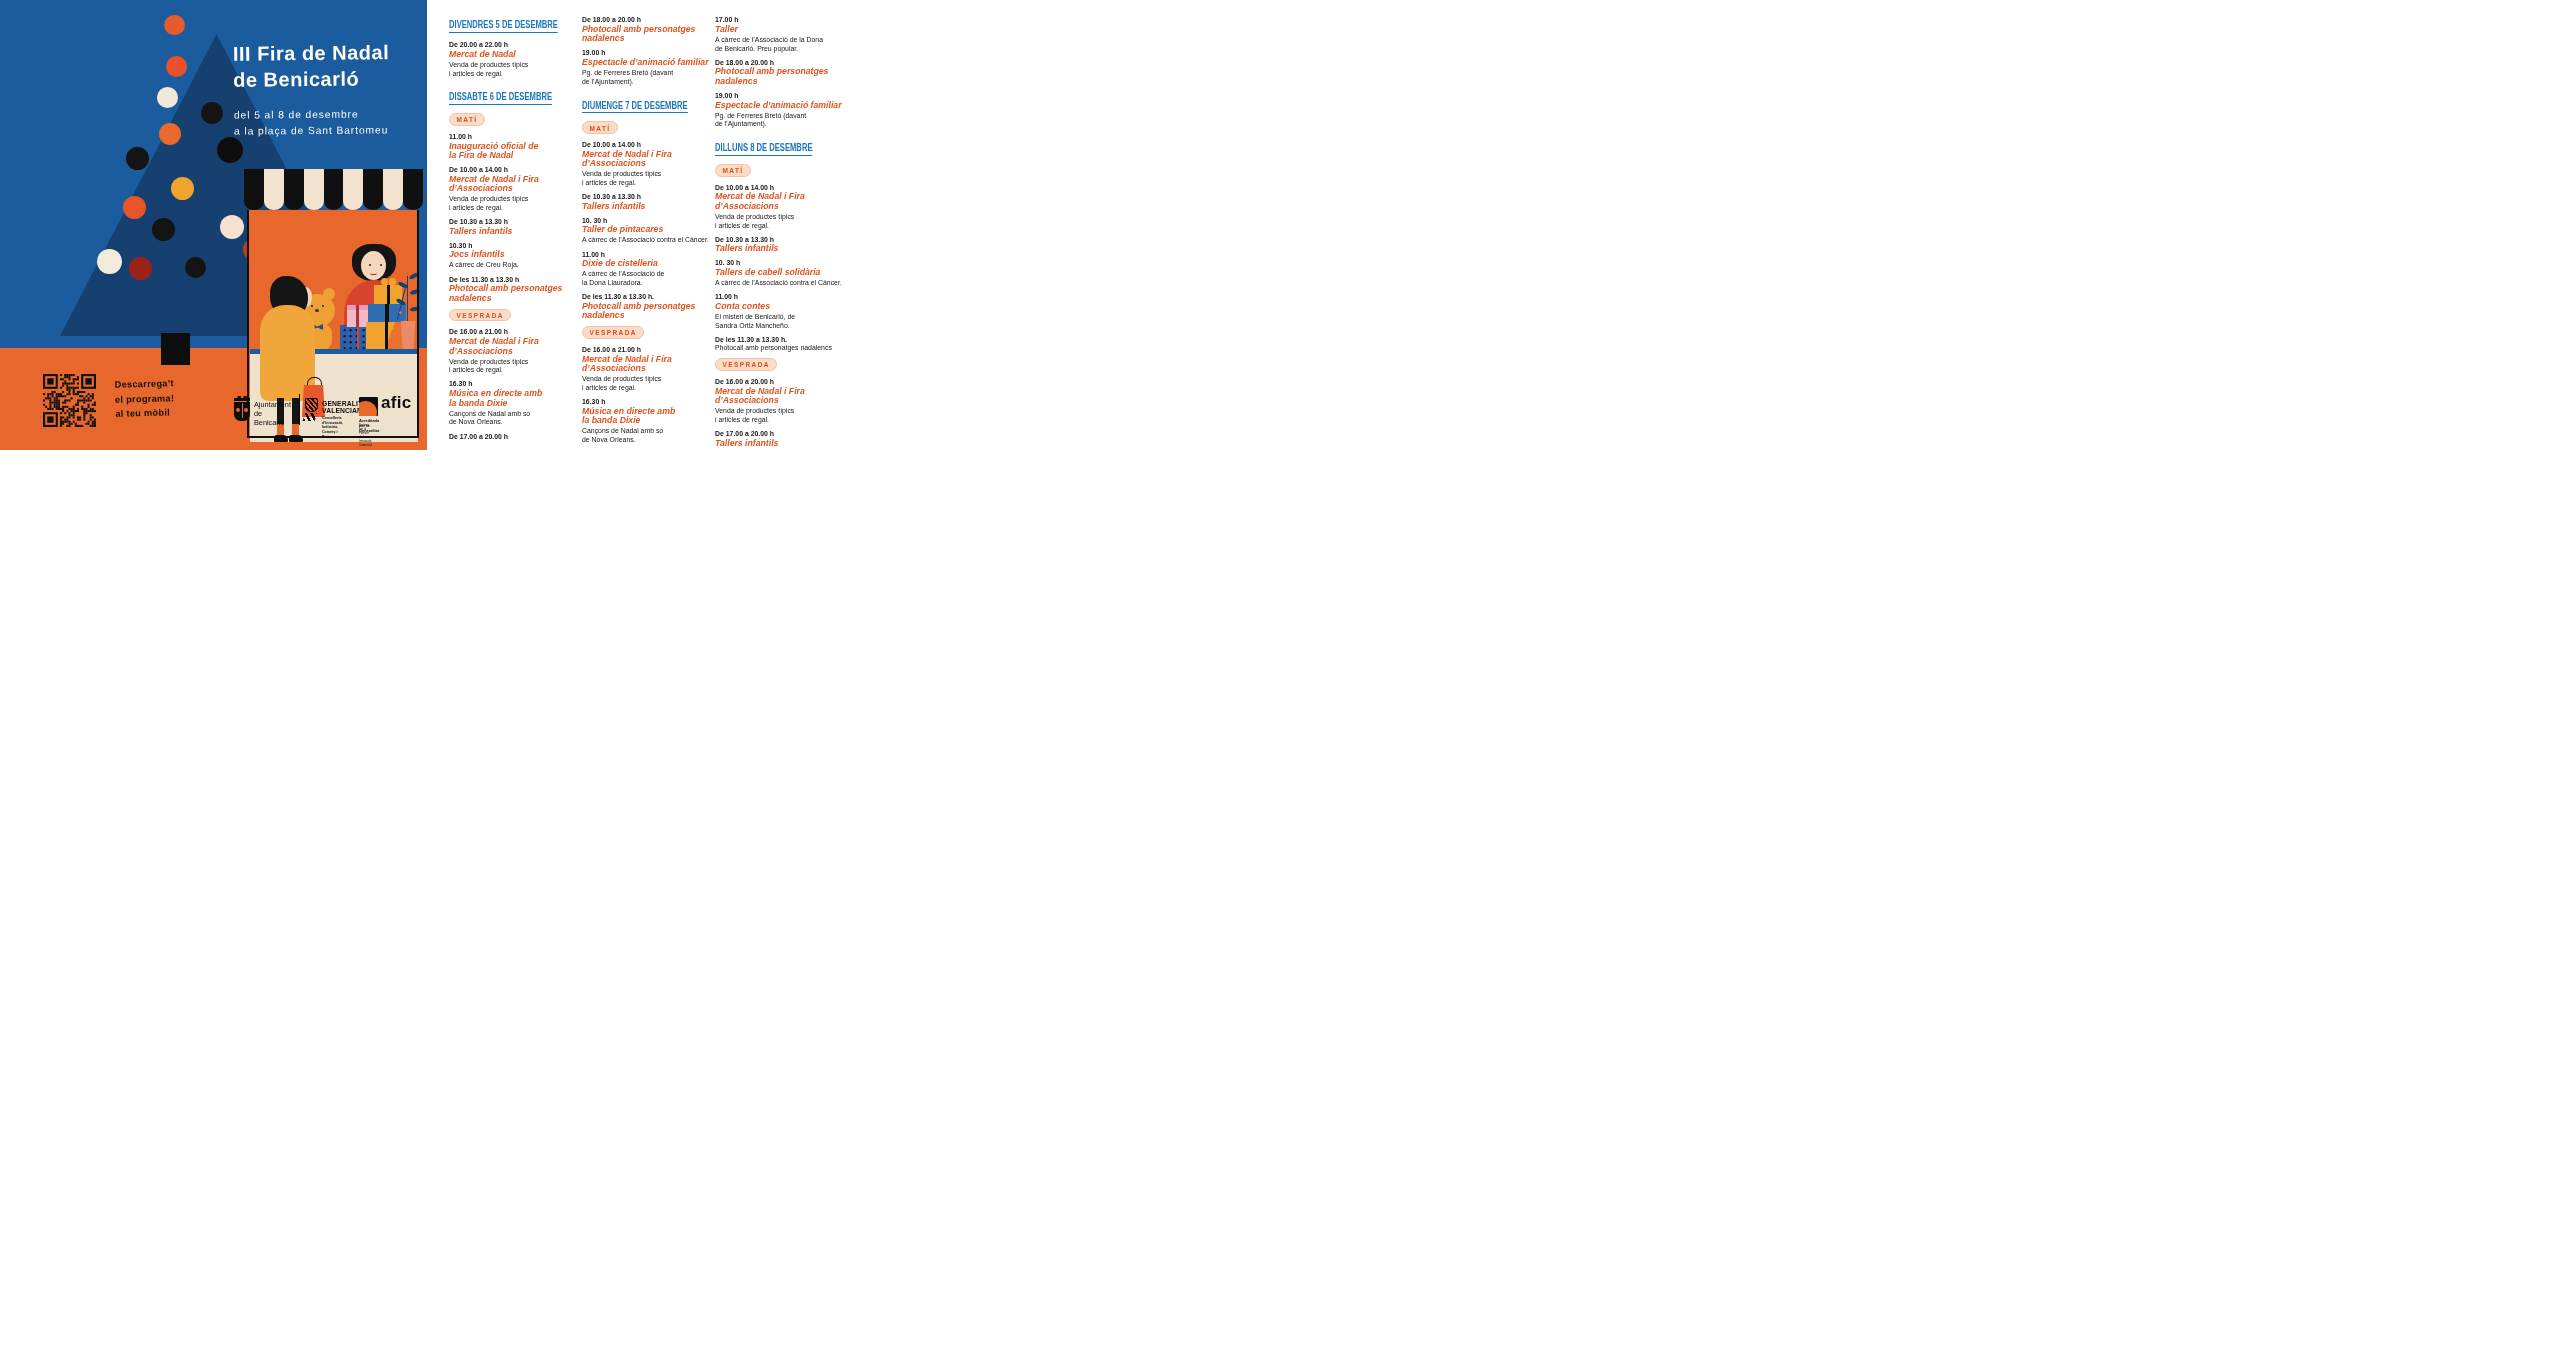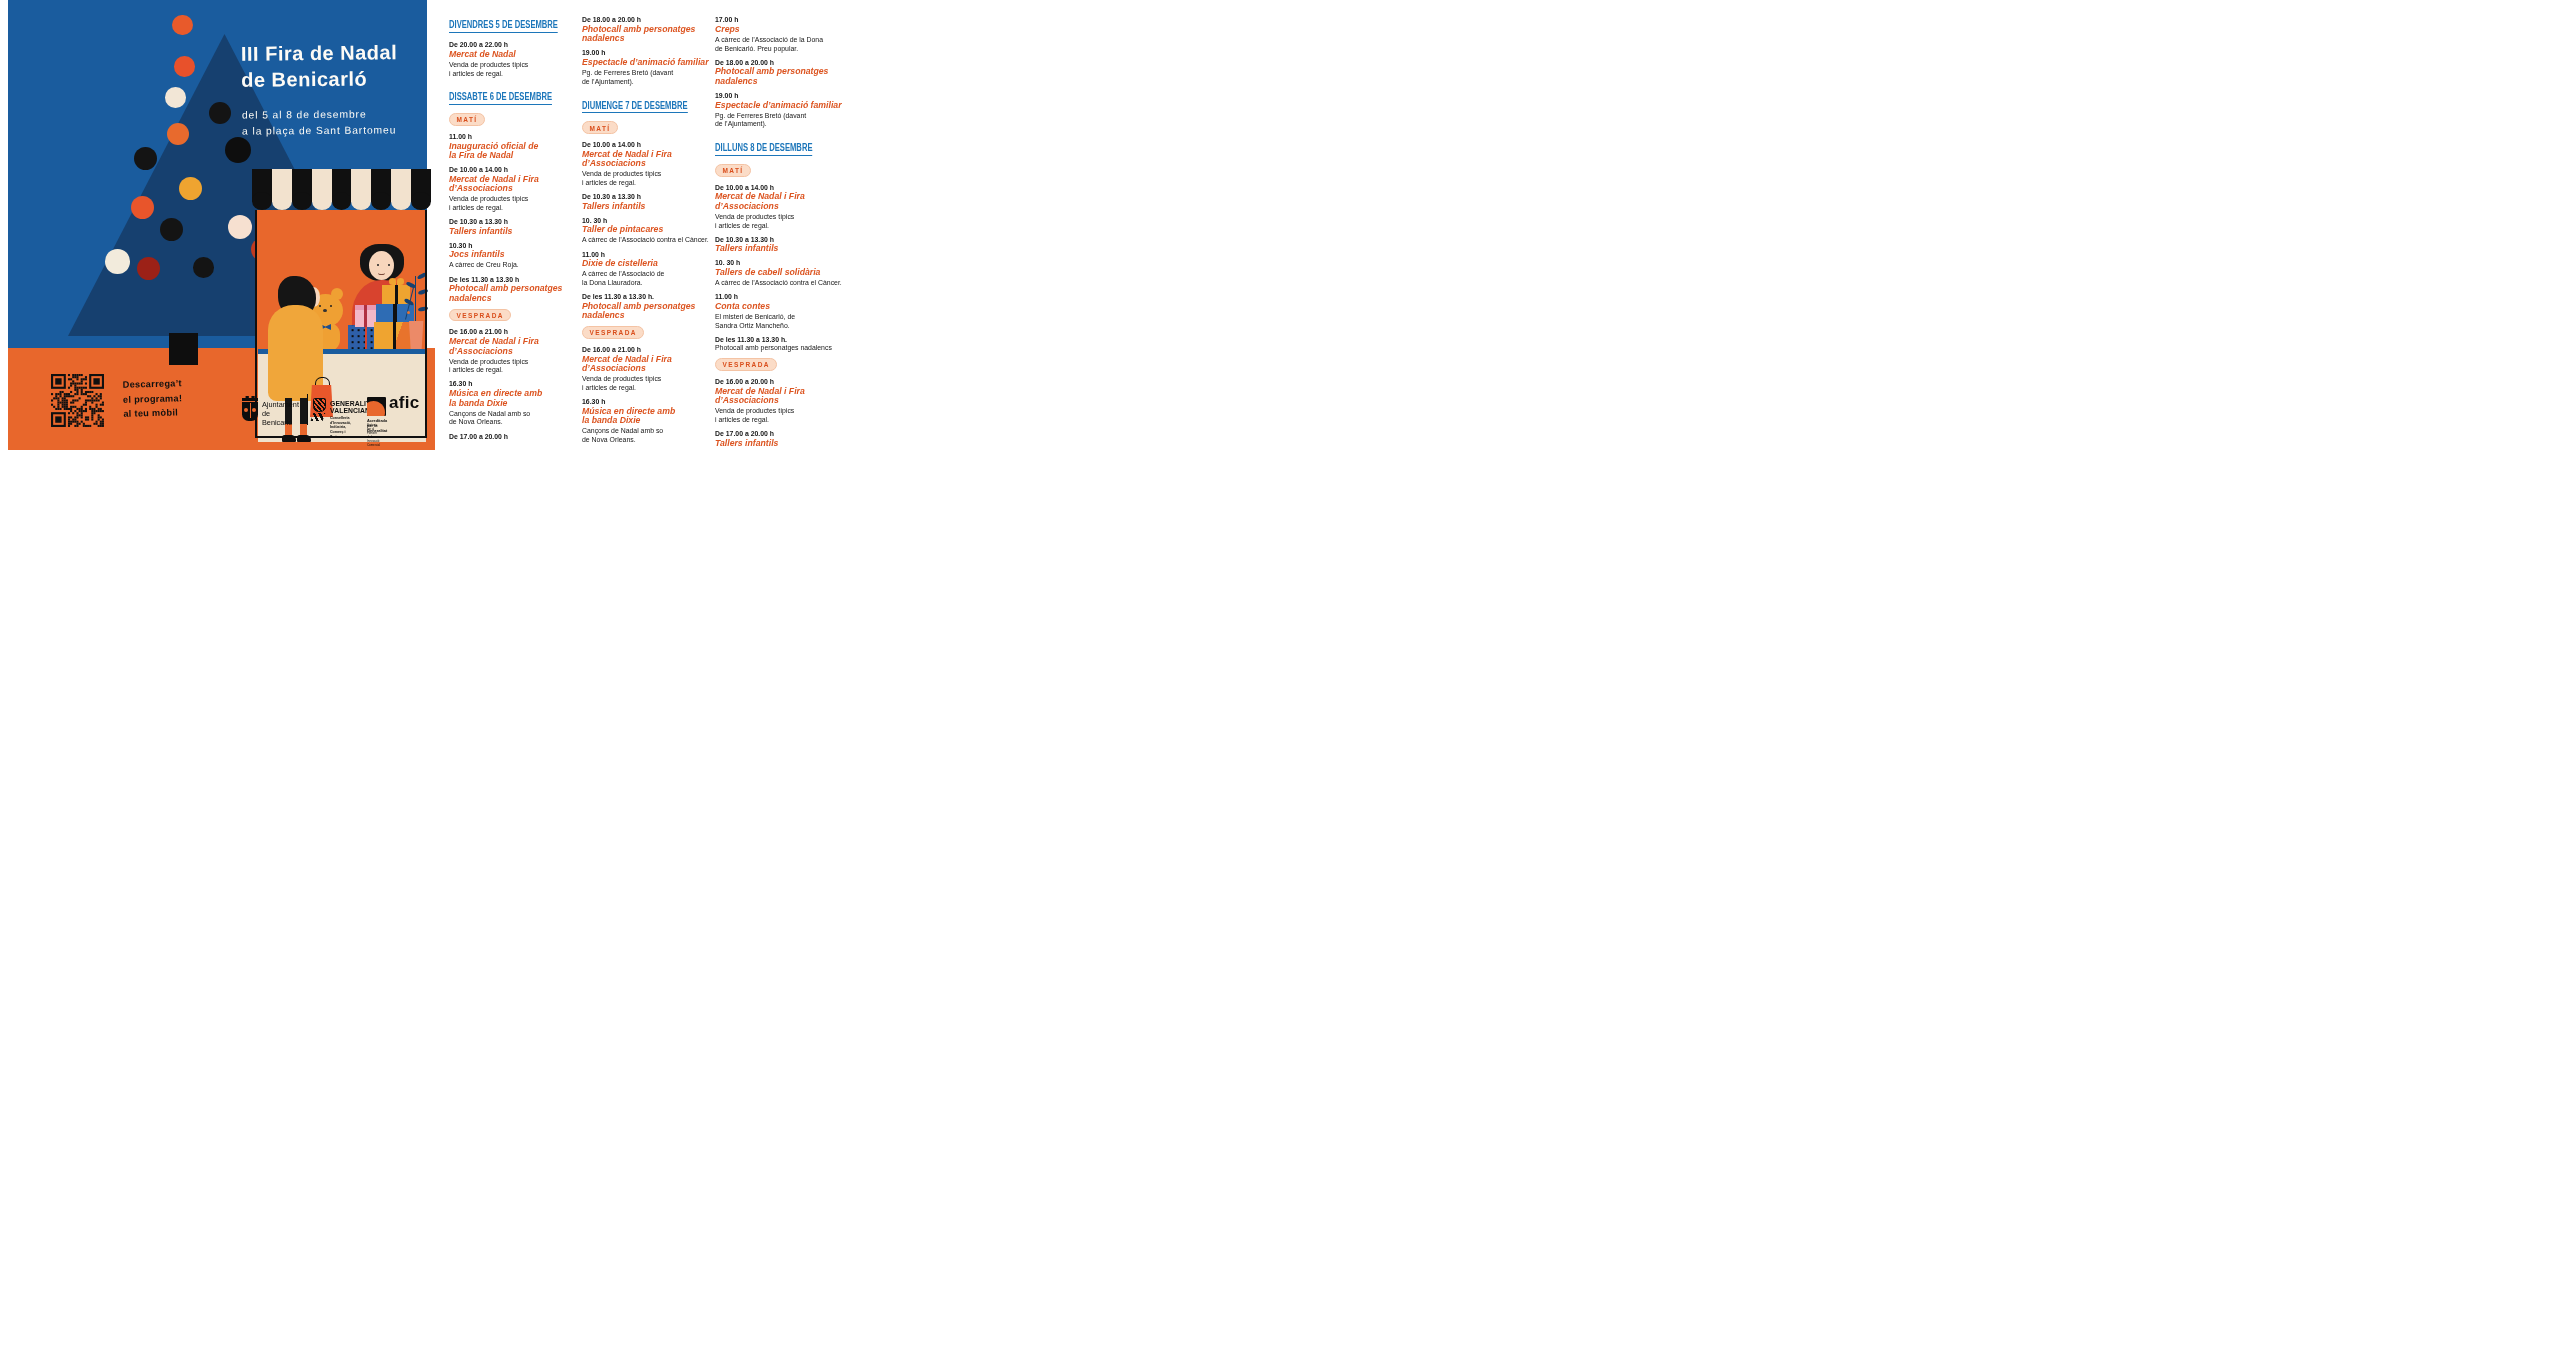--- a/index.html
+++ b/index.html
@@ -1,20 +1,20 @@
 <!DOCTYPE html>
 <html style="font-size:8.7px"><head>
 <meta charset="utf-8">
 <style>
   html,body { margin:0; padding:0; background:#ffffff; }
   .page { position:relative; width:859px; height:450px; overflow:hidden;
           font-family:"Liberation Sans", sans-serif; background:#ffffff; }
 
   
-  .poster { position:absolute; left:8px; top:0; width:427px; height:450px;
+  .poster { position:absolute; left:0; top:0; width:427px; height:450px;
             background:#1A5C9E; overflow:hidden; }
   .ground { position:absolute; left:0; top:348px; width:100%; height:102px;
             background:#E8672C; z-index:1; }
   .tree   { position:absolute; left:60px; top:34px; width:313px; height:302px;
             background:#16406F; clip-path:polygon(50% 0,100% 100%,0 100%); z-index:2; }
   .trunk  { position:absolute; left:161px; top:333px; width:29px; height:32px;
             background:#0E0E0E; z-index:2; }
   .bauble { position:absolute; border-radius:50%; z-index:3; }
 
   .poster-title { position:absolute; left:233px; top:40px; z-index:10; color:#FDFBF6;
@@ -629,21 +629,21 @@
             <div class="time">16.30 h</div>
             <div class="title">Música en directe amb
 la banda Dixie</div>
             <div class="desc">Cançons de Nadal amb so
 de Nova Orleans.</div>
           </div>
         </div>
         <div class="col">
           <div class="event">
             <div class="time">17.00 h</div>
-            <div class="title">Creps</div>
+            <div class="title">Taller</div>
             <div class="desc">A càrrec de l’Associació de la Dona
 de Benicarló. Preu popular.</div>
           </div>
           <div class="event">
             <div class="time">De 18.00 a 20.00 h</div>
             <div class="title">Photocall amb personatges
 nadalencs</div>
           </div>
           <div class="event">
             <div class="time">19.00 h</div>

